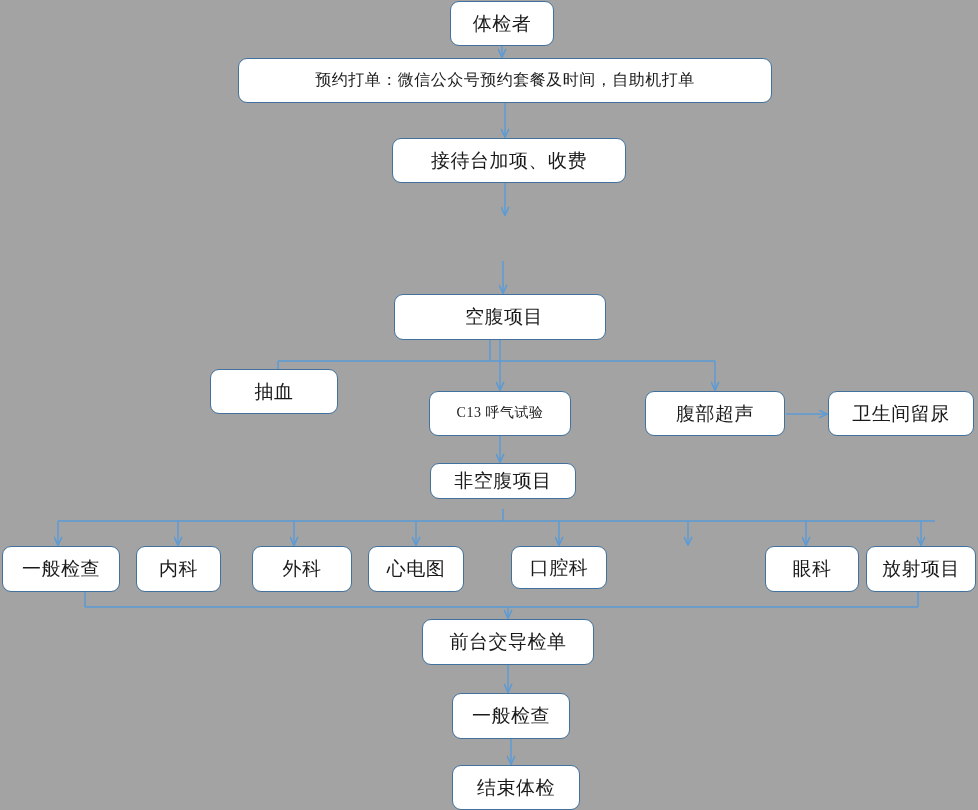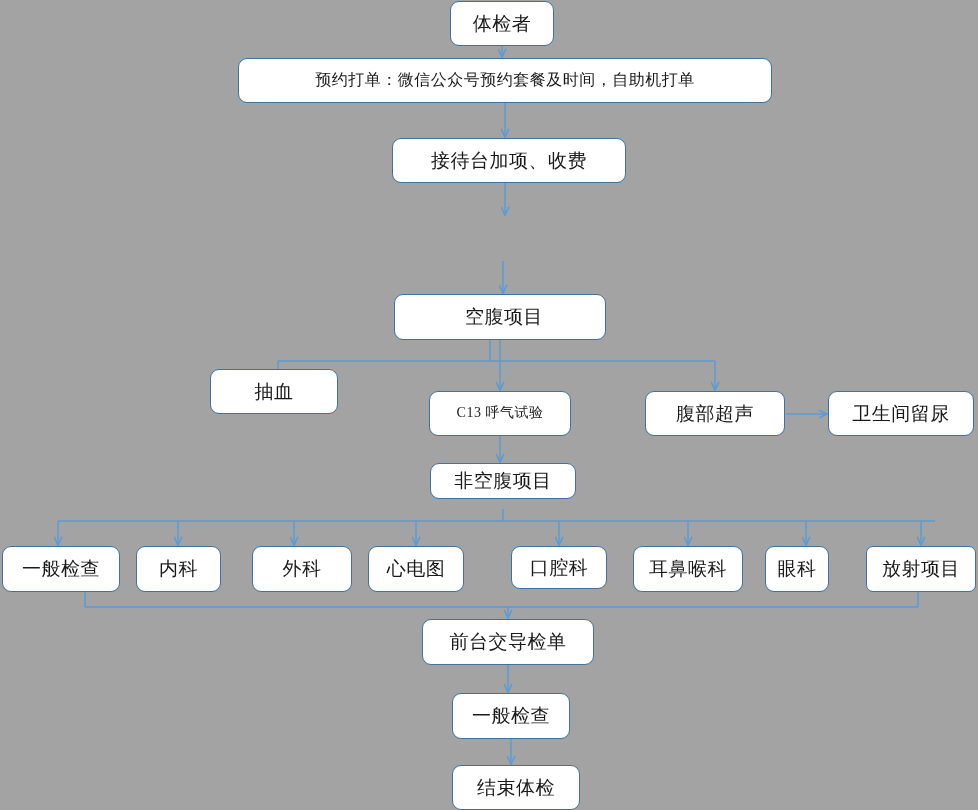--- a/index.html
+++ b/index.html
@@ -152,29 +152,26 @@
   </div>
 
   <div class="node" style="left:368px;top:546px;width:96px;height:46px;">
     <span class="label">心电图</span>
   </div>
 
   <div class="node" style="left:511px;top:546px;width:96px;height:43px;">
     <span class="label">口腔科</span>
   </div>
 
-  <div class="node" style="left:633px;top:546px;width:110px;height:46px;">
-    <span class="label">耳鼻喉科</span>
-  </div>
 
-  <div class="node" style="left:765px;top:546px;width:64px;height:46px;">
+  <div class="node" style="left:765px;top:546px;width:94px;height:46px;">
     <span class="label">眼科</span>
   </div>
 
-  <div class="node" style="left:866px;top:546px;width:110px;height:46px;border-radius:7px;">
+  <div class="node" style="left:866px;top:546px;width:110px;height:46px;">
     <span class="label">放射项目</span>
   </div>
 
   <div class="node" style="left:422px;top:619px;width:172px;height:46px;text-align:center;">
     <span class="label">前台交导检单</span>
   </div>
 
   <div class="node" style="left:452px;top:693px;width:118px;height:46px;">
     <span class="label">一般检查</span>
   </div>

